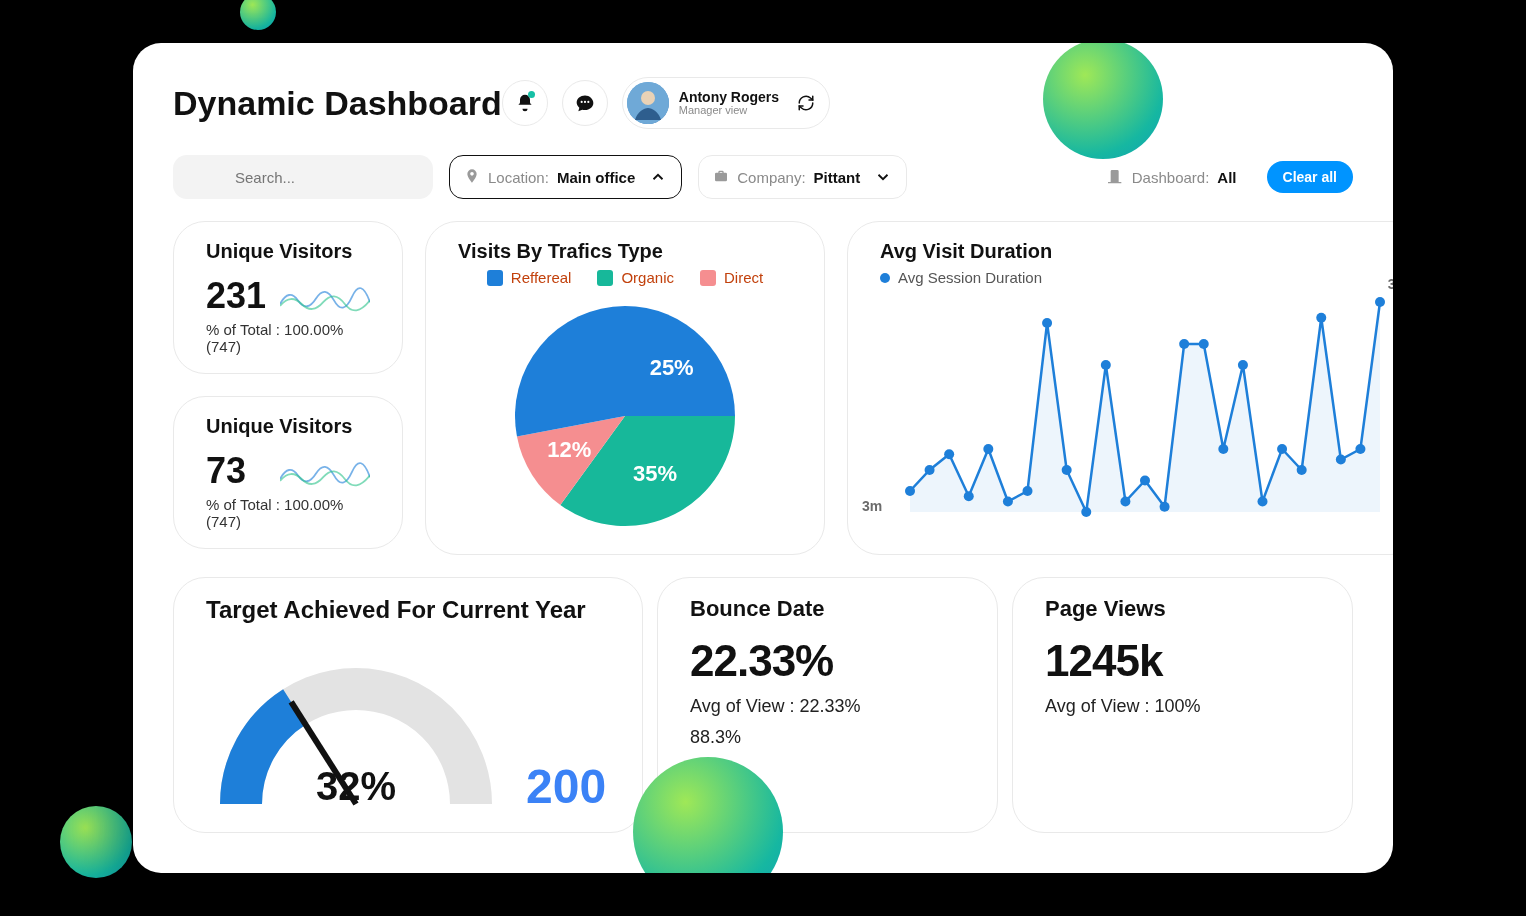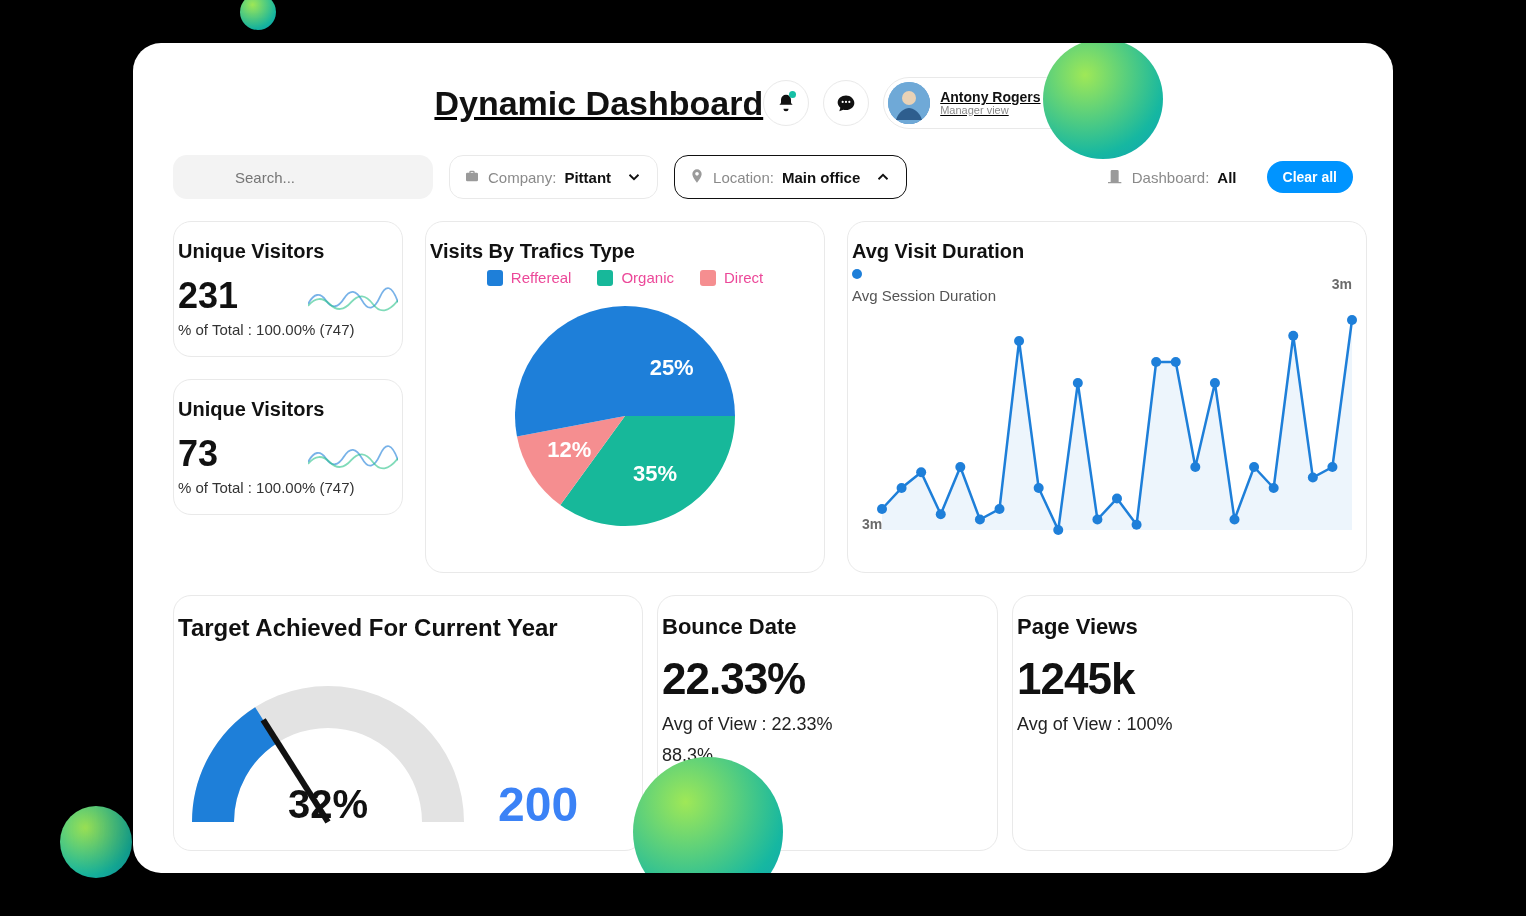--- a/index.html
+++ b/index.html
@@ -40,21 +40,21 @@
   }
 
   
   .ball{position:absolute;border-radius:50%;background:radial-gradient(circle at 35% 30%,#9FE857 0%, #16B7A1 70%, #0F9FB5 100%);}
   .ball.b1{width:120px;height:120px;top:-4px;right:230px;}
   .ball.b2{width:150px;height:150px;bottom:-34px;left:500px;}
   .ball.b3{width:72px;height:72px;bottom:38px;left:60px;}
   .ball.b4{width:36px;height:36px;top:-6px;left:240px;}
 
   
-  .header{display:flex;align-items:center;justify-content:center;margin-bottom:26px;text-decoration:underline;}
+  .header{display:flex;align-items:center;justify-content:flex-start;margin-bottom:26px;}
   .title{font-size:34px;font-weight:600;color:#111;}
   .header-right{display:flex;align-items:center;gap:14px;}
   .icon-btn{
     width:46px;height:46px;border-radius:50%;
     border:1px solid var(--card-border);
     display:flex;align-items:center;justify-content:center;
     background:#fff;cursor:pointer;position:relative;
   }
   .icon-btn .dot{position:absolute;top:10px;right:12px;width:7px;height:7px;border-radius:50%;background:#16C0A6;}
   .user{display:flex;align-items:center;gap:10px;padding:4px 14px 4px 4px;border:1px solid var(--card-border);border-radius:28px;}
@@ -80,51 +80,51 @@
   .pill.active{border-color:#111;}
   .clear{
     background:#0094FF;color:#fff;border:none;border-radius:20px;
     padding:8px 16px;font-size:14px;font-weight:600;cursor:pointer;
   }
 
   
   .grid{display:grid;grid-template-columns:230px 400px 1fr;gap:22px;}
   .col{display:flex;flex-direction:column;gap:22px;}
   .card{
-    border:1px solid var(--card-border);border-radius:18px;background:#fff;
-    padding:18px 4px;
+    border:1px solid var(--card-border);border-radius:32px;background:#fff;
+    padding:18px 32px;
   }
   .card h3{margin:0 0 6px 0;font-size:20px;font-weight:600;color:#111;}
   .big{font-size:36px;font-weight:800;color:#111;margin:6px 0 4px 0;}
   .sub{font-size:15px;color:#333;}
   .spark{width:90px;height:36px;}
 
   .stat-row{display:flex;align-items:center;justify-content:space-between;}
 
   
   .legend{display:flex;gap:26px;justify-content:center;margin:6px 0 10px 0;}
-  .chip{display:flex;align-items:center;gap:8px;font-size:15px;color:#ec4899;}
+  .chip{display:flex;align-items:center;gap:8px;font-size:15px;color:#c2410c;}
   .chip .sw{width:16px;height:16px;border-radius:3px;}
 
   .pie-wrap{display:flex;justify-content:center;}
 
   
   .row2{display:grid;grid-template-columns:470px 1fr 1fr;gap:14px;margin-top:22px;}
   .gauge-card h3{font-size:24px;}
   .gauge-area{display:flex;align-items:flex-end;gap:20px;margin-top:20px;position:relative;height:170px;}
   .gauge-svg{width:300px;height:170px;}
   .gauge-num{font-size:48px;font-weight:800;color:#3b82f6;}
 
   .kpi .label{font-size:22px;font-weight:600;color:#111;margin-bottom:14px;}
   .kpi .val{font-size:44px;font-weight:900;color:#111;letter-spacing:-1px;}
   .kpi .line{font-size:18px;color:#222;margin-top:10px;}
 
   .axis-lb{position:absolute;font-size:14px;color:#6B6B6B;font-weight:600;}
   .avg-card{position:relative;}
-  .avg-legend{display:flex;align-items:flex-start;gap:8px;font-size:15px;color:#555;margin:4px 0 6px 0;flex-direction:column;}
+  .avg-legend{display:flex;align-items:center;gap:8px;font-size:15px;color:#555;margin:4px 0 6px 0;}
   .avg-legend .d{width:10px;height:10px;border-radius:50%;background:var(--blue);}
 
   svg text{font-family:inherit;}
 </style>
 </head>
 <body>
 
 <div class="stage">
   <div class="ball b3"></div>
   <div class="ball b4"></div>
@@ -171,43 +171,43 @@
 
     <div class="filters">
       <div class="search">
         <svg width="18" height="18" viewBox="0 0 24 24" fill="none" stroke="#9A9A9A" stroke-width="2">
             <circle cx="11" cy="11" r="7"></circle>
             <line x1="21" y1="21" x2="16.5" y2="16.5"></line>
           </svg>
         <input placeholder="Search..." style="">
       </div>
 
+      <div class="pill active">
+        <span class="icon">
+          <svg width="16" height="16" viewBox="0 0 24 24" fill="#9A9A9A">
+              <path d="M12 2a7 7 0 0 0-7 7c0 5 7 13 7 13s7-8 7-13a7 7 0 0 0-7-7zm0 9.5A2.5 2.5 0 1 1 12 6a2.5 2.5 0 0 1 0 5.5z"></path>
+            </svg>
+        </span>
+        <span class="label">Location:</span>
+        <span class="value">Main office</span>
+        <svg class="chev" width="18" height="18" viewBox="0 0 24 24" fill="none" stroke="#111" stroke-width="2.5">
+            <polyline points="6 15 12 9 18 15"></polyline>
+          </svg>
+      </div>
+
       <div class="pill">
         <span class="icon">
           <svg width="16" height="16" viewBox="0 0 24 24" fill="#9A9A9A">
               <path d="M10 4h4a2 2 0 0 1 2 2v1h3a2 2 0 0 1 2 2v9a2 2 0 0 1-2 2H5a2 2 0 0 1-2-2V9a2 2 0 0 1 2-2h3V6a2 2 0 0 1 2-2zm0 3h4V6h-4v1z"></path>
             </svg>
         </span>
         <span class="label">Company:</span>
         <span class="value">Pittant</span>
         <svg class="chev" width="18" height="18" viewBox="0 0 24 24" fill="none" stroke="#111" stroke-width="2.5">
             <polyline points="6 9 12 15 18 9"></polyline>
-          </svg>
-      </div>
-
-      <div class="pill active">
-        <span class="icon">
-          <svg width="16" height="16" viewBox="0 0 24 24" fill="#9A9A9A">
-              <path d="M12 2a7 7 0 0 0-7 7c0 5 7 13 7 13s7-8 7-13a7 7 0 0 0-7-7zm0 9.5A2.5 2.5 0 1 1 12 6a2.5 2.5 0 0 1 0 5.5z"></path>
-            </svg>
-        </span>
-        <span class="label">Location:</span>
-        <span class="value">Main office</span>
-        <svg class="chev" width="18" height="18" viewBox="0 0 24 24" fill="none" stroke="#111" stroke-width="2.5">
-            <polyline points="6 15 12 9 18 15"></polyline>
           </svg>
       </div>
 
       <div style="flex:1"></div>
 
       <div class="pill" style="border:none">
         <span class="icon">
           <svg width="16" height="16" viewBox="0 0 24 24" fill="#9A9A9A">
               <path d="M4 21V5a2 2 0 0 1 2-2h8a2 2 0 0 1 2 2v16h4v2H0v-2h4zm3-12h2v2H7V9zm0 4h2v2H7v-2zm4-4h2v2h-2V9zm0 4h2v2h-2v-2z"></path>
             </svg>

